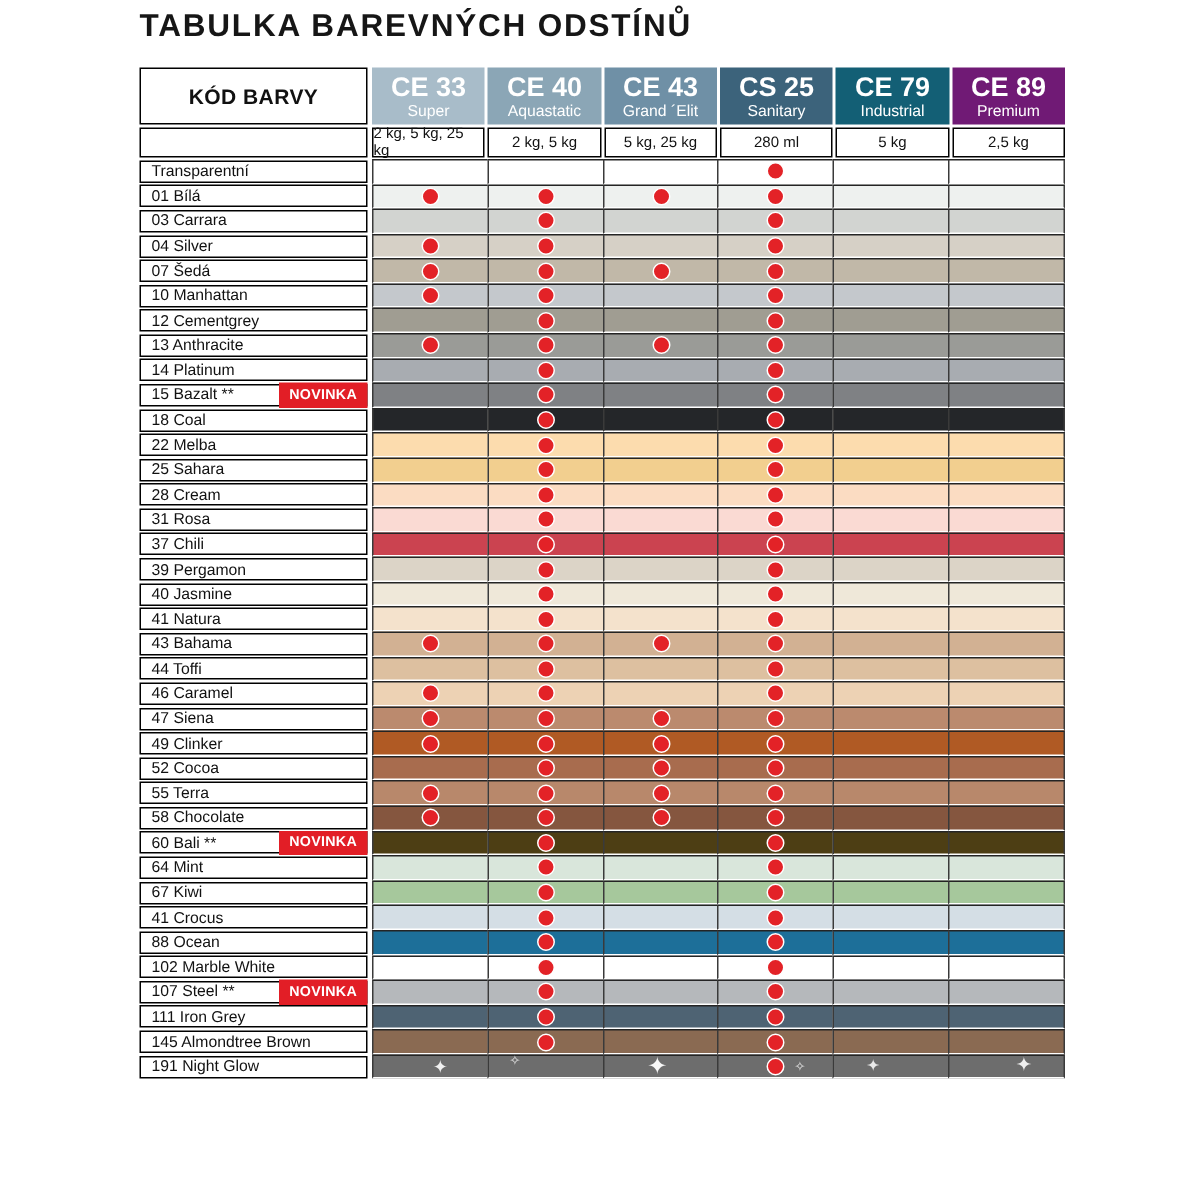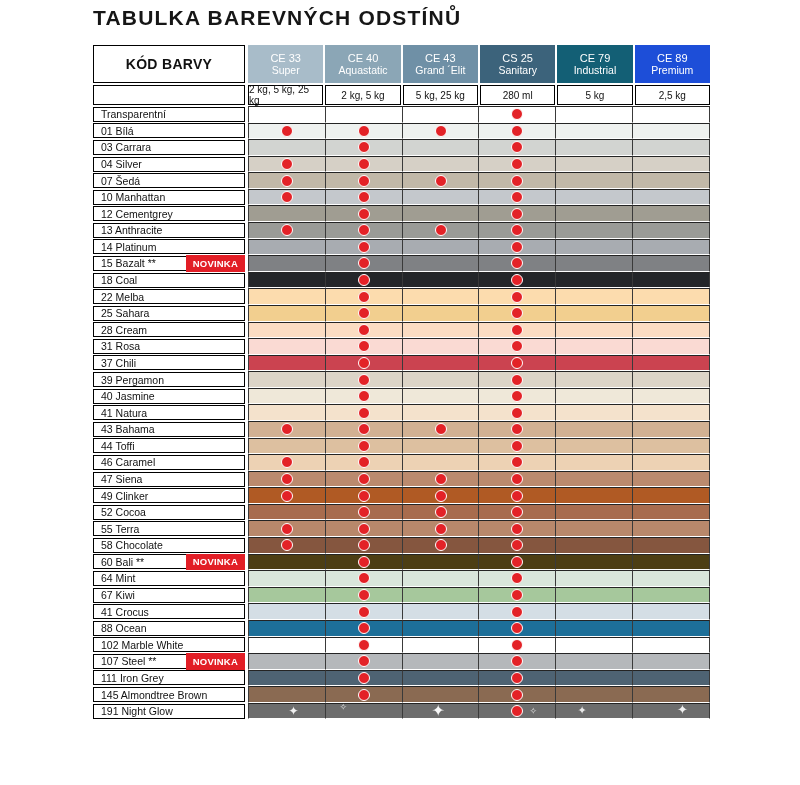--- a/index.html
+++ b/index.html
@@ -12,21 +12,21 @@
   .table { position:absolute; left:93px; top:45px; width:617px; }
 
   
   .header-row { display:flex; height:38px; margin-bottom:2px; }
   .name-head { width:152px; min-width:152px; box-sizing:border-box; border:1.5px solid #000;
                background:#fff; display:flex; align-items:center; justify-content:center;
                font-weight:700; font-size:14px; letter-spacing:.3px; color:#111; margin-right:3px; }
   .heads { flex:1; display:flex; gap:2px; }
   .head-cell { flex:1; color:#fff; display:flex; flex-direction:column; align-items:center;
                justify-content:center; line-height:1.15; }
-  .head-code { font-size:11px; font-weight:400; }
+  .head-code { font-size:18px; font-weight:700; }
   .head-sub  { font-size:10.5px; }
 
   
   .sizes-row { display:flex; height:20px; margin-bottom:1px; }
   .size-empty { width:152px; min-width:152px; box-sizing:border-box; border:1px solid #000;
                 background:#fff; margin-right:3px; }
   .size-cells { flex:1; display:flex; gap:2px; }
   .size-cell { flex:1; box-sizing:border-box; border:1px solid #000; background:#fff;
                display:flex; align-items:center; justify-content:center; font-size:10px; color:#111; }
 
@@ -85,21 +85,21 @@
             <div class="head-sub">Grand ´Elit</div>
           </div>
           <div class="head-cell" style="background: rgb(60, 99, 123);">
             <div class="head-code">CS 25</div>
             <div class="head-sub">Sanitary</div>
           </div>
           <div class="head-cell" style="background: rgb(19, 95, 117);">
             <div class="head-code">CE 79</div>
             <div class="head-sub">Industrial</div>
           </div>
-          <div class="head-cell" style="background: #1d4ed8;">
+          <div class="head-cell" style="background: #701a75;">
             <div class="head-code">CE 89</div>
             <div class="head-sub">Premium</div>
           </div>
         </div>
     </div>
 
     <div class="sizes-row">
       <div class="size-empty"></div>
       <div class="size-cells" id="size-cells">
           <div class="size-cell">2 kg, 5 kg, 25 kg</div>

